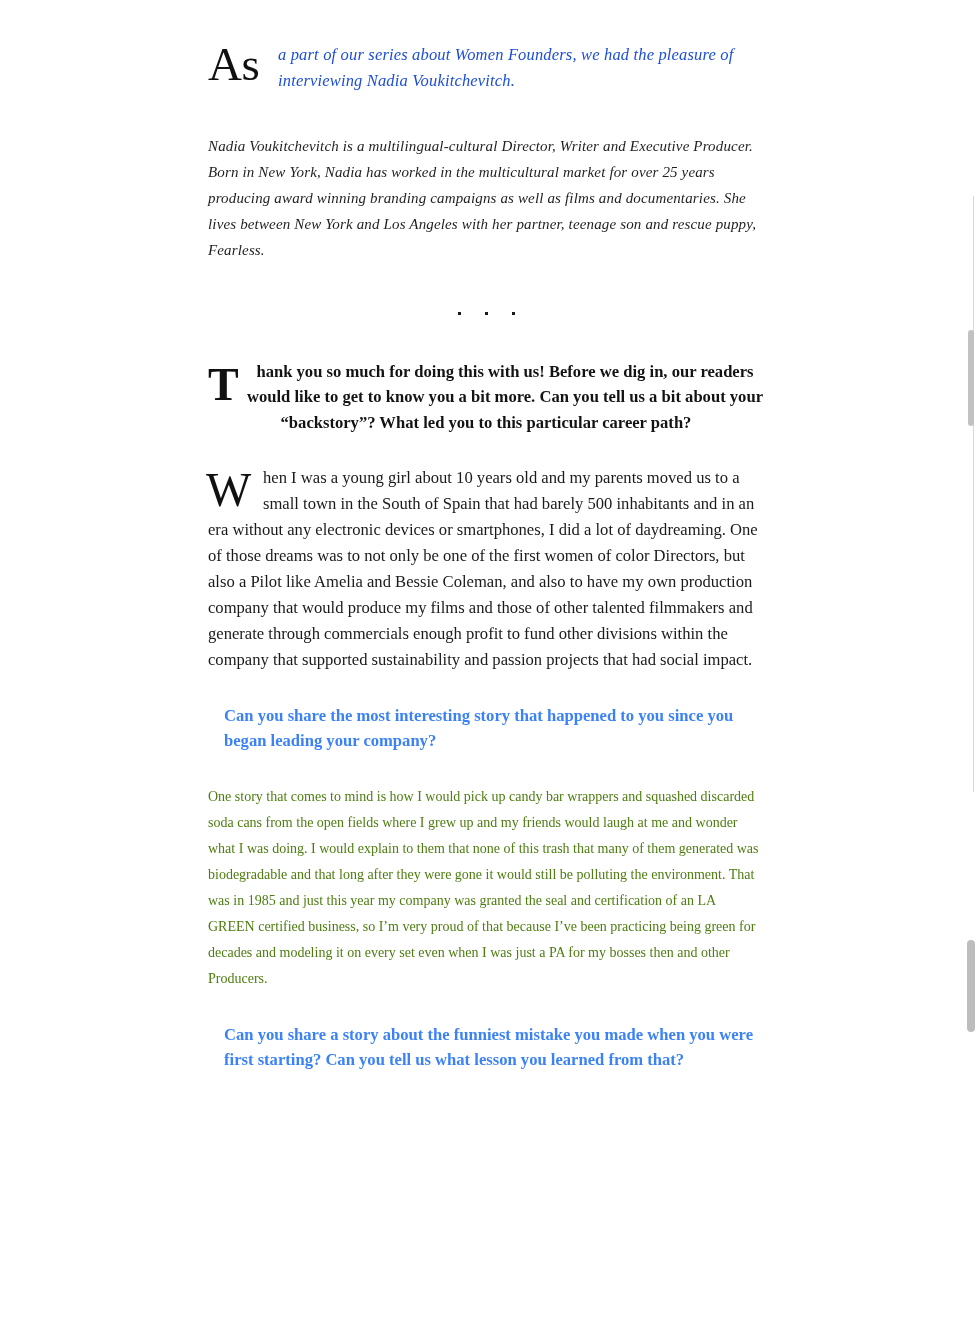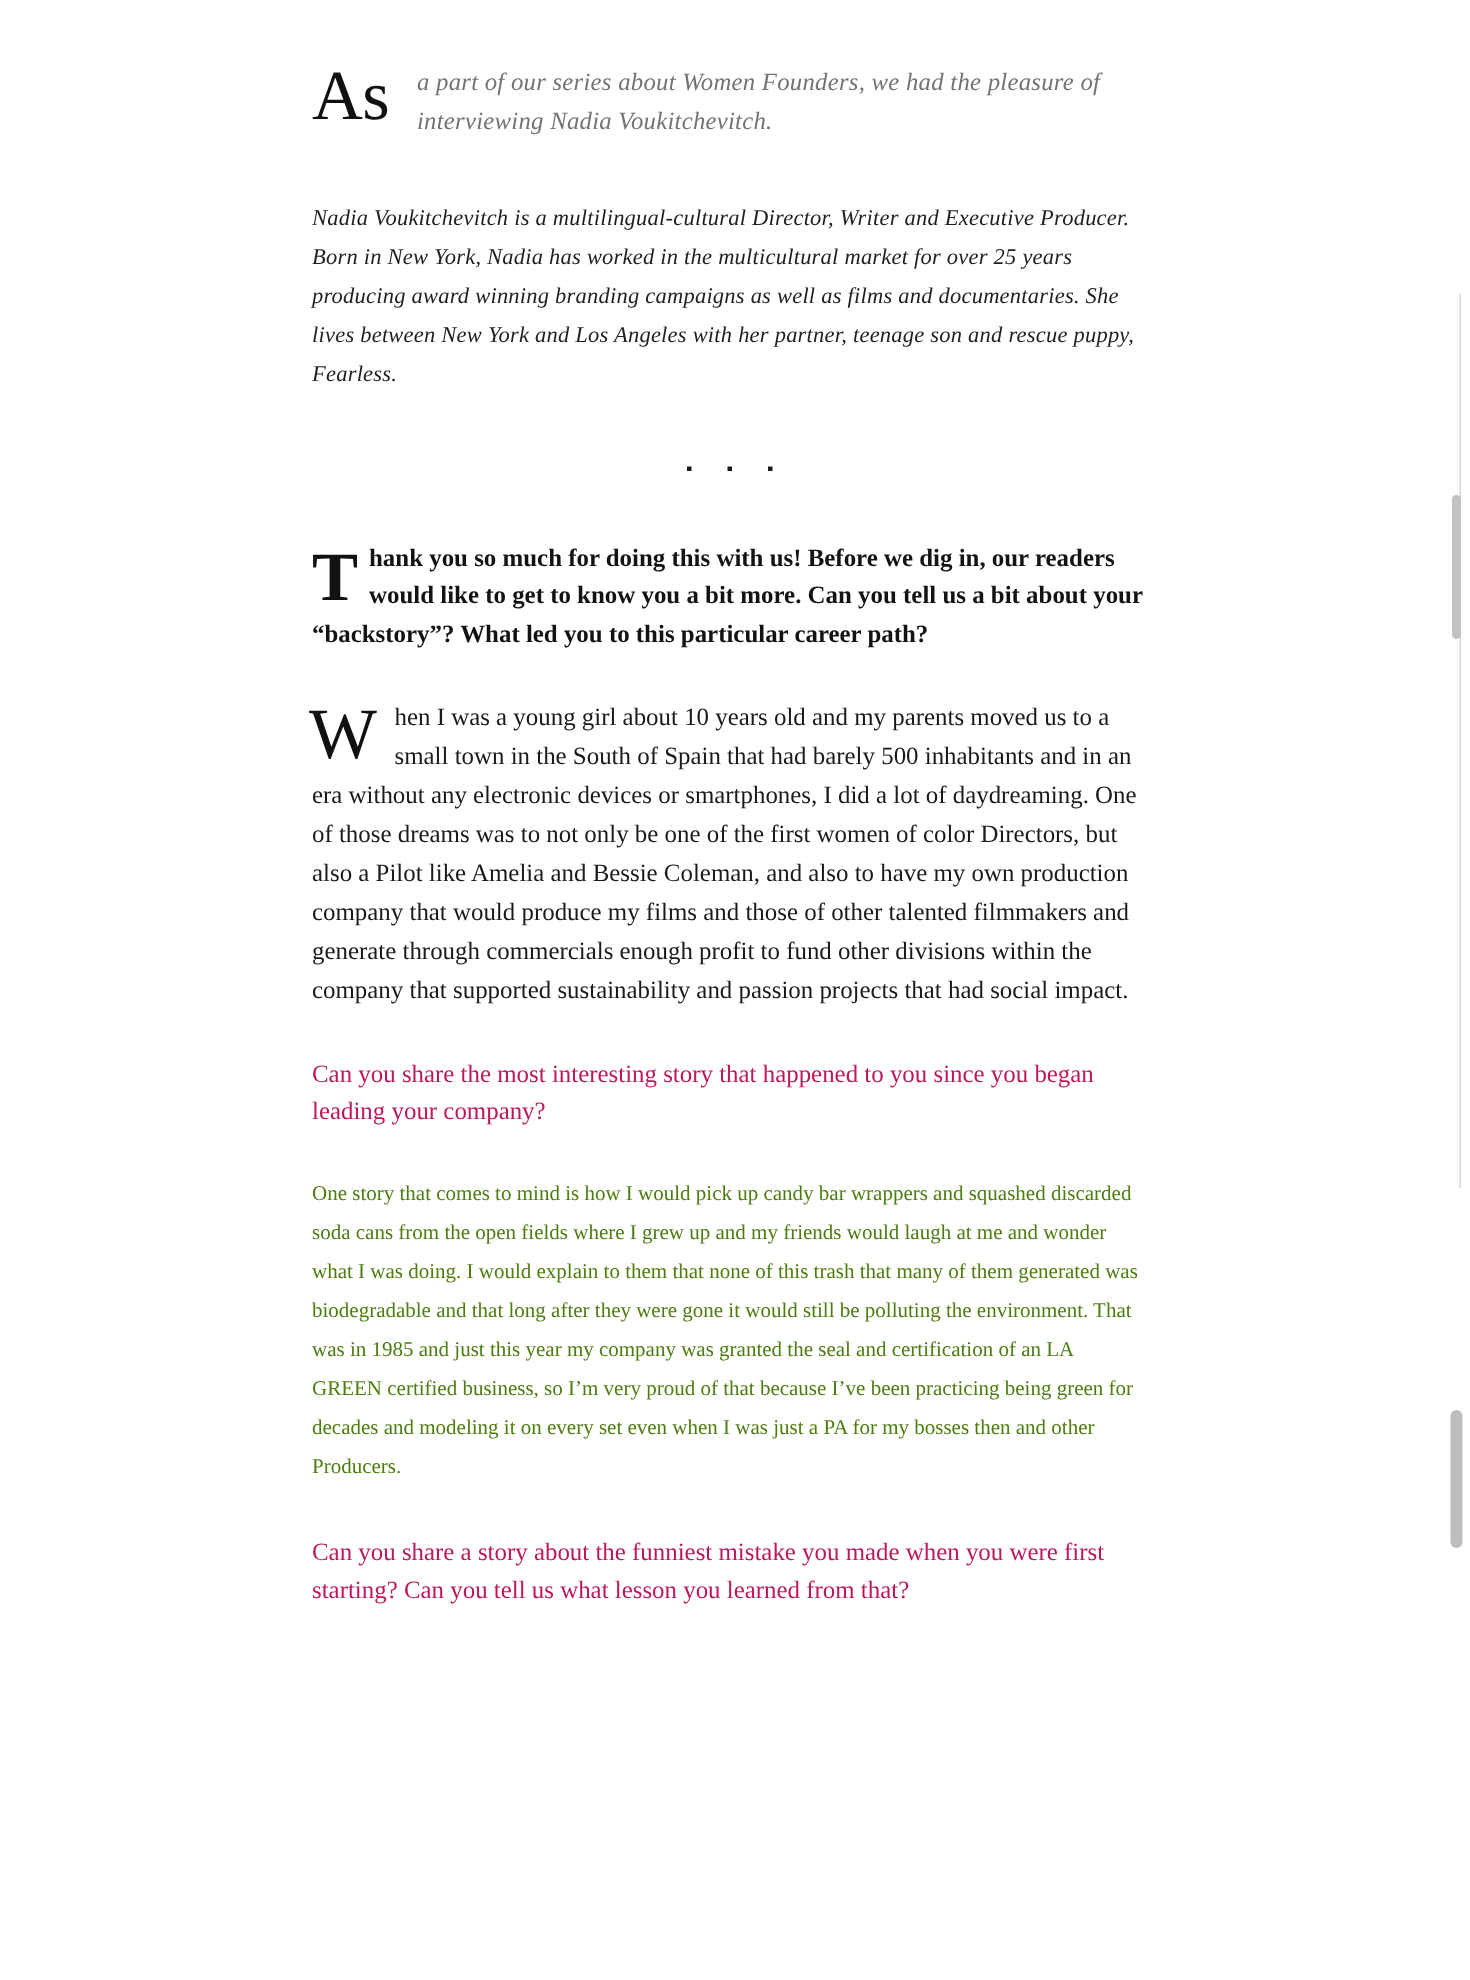--- a/index.html
+++ b/index.html
@@ -44,21 +44,21 @@
     letter-spacing: -0.5px;
     color: #111111;
     text-align: center;
   }
   .intro-text {
     margin: 0;
     padding-left: 70px;
     font-style: italic;
     font-size: 16.5px;
     line-height: 25.6px;
-    color: #737373;
+    color: #1d4ed8;
     letter-spacing: 0.01em;
   }
 
   
   .bio {
     margin: 30px 0 0 0;
     font-style: italic;
     font-size: 15px;
     line-height: 25.9px;
     color: #1f1f1f;
@@ -93,20 +93,21 @@
     position: absolute;
     left: 0;
     top: 4px;
     font-size: 46px;
     line-height: 44px;
     font-weight: 700;
     color: #111111;
   }
   .q-drop .q-lines {
     display: block;
+    text-align: center;
   }
   .q-drop .q-lines .indent-pad {
     float: left;
     width: 38px;
     height: 50px;
   }
 
   
   .a-drop {
     position: relative;
@@ -125,25 +126,25 @@
     color: #111111;
   }
   .a-drop .a-lines .indent-pad {
     float: left;
     width: 55px;
     height: 50px;
   }
 
   
   .question {
-    margin: 30px 0 0 0;
-    font-weight: 400;
+    margin: 30px 0 0 16px;
+    font-weight: 700;
     font-size: 16.6px;
     line-height: 25.9px;
-    color: #be185d;
+    color: #3b82f6;
   }
 
   
   .para {
     margin: 30px 0 0 0;
     font-size: 14px;
     line-height: 25.9px;
     color: #4d7c0f;
   }
 

